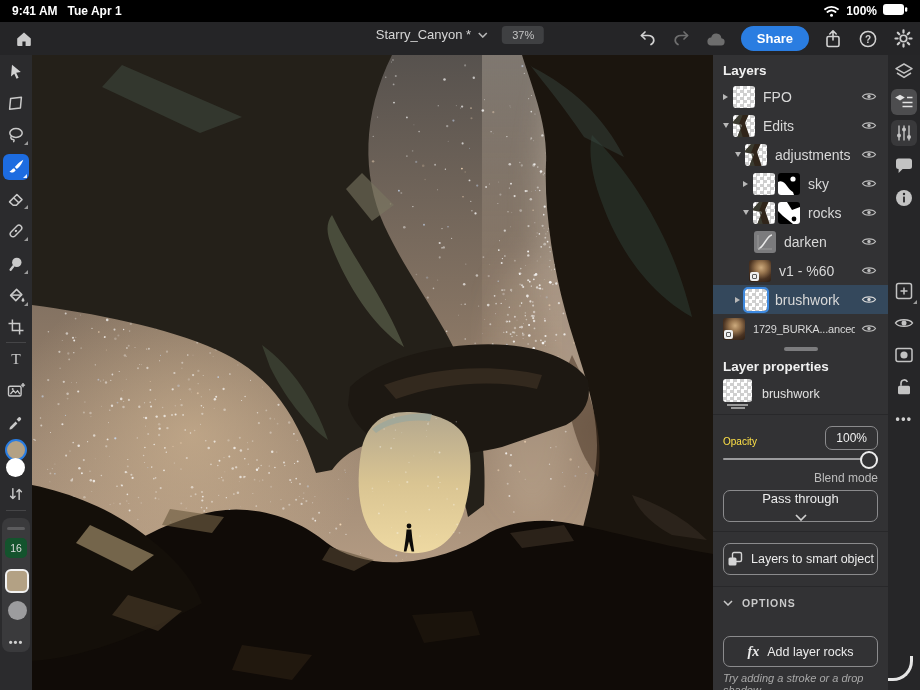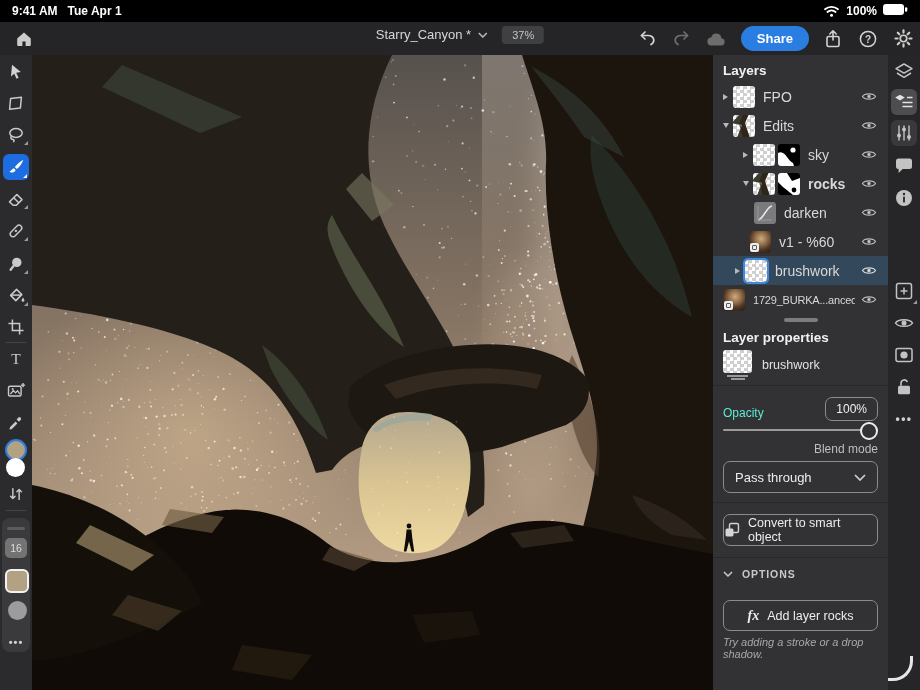--- a/index.html
+++ b/index.html
@@ -22,21 +22,21 @@
   
   #leftrail{left:0;top:55px;width:32px;height:635px;background:#2b2b2d;}
   .tool{position:absolute;left:0;width:32px;height:28px;display:flex;align-items:center;justify-content:center;}
   .tool .tri{position:absolute;right:4px;bottom:4px;width:0;height:0;border-left:4px solid transparent;border-bottom:4px solid #9a9a9a;}
   .tool.sel{left:3px;width:26px;height:26px;background:#1d6ce0;border-radius:6px;}
   .tool.sel .tri{border-bottom-color:#e8f0ff;right:2px;bottom:2px;}
   .raildiv{position:absolute;left:6px;width:20px;height:1px;background:#454547;}
   .chip{position:absolute;border-radius:50%;}
   #subpanel{position:absolute;left:2px;top:463px;width:28px;height:134px;background:#3a3a3c;border-radius:8px;}
   #subpanel .handle{position:absolute;left:5px;top:9px;width:18px;height:3px;border-radius:2px;background:#5c5c5e;}
-  #sizebox{position:absolute;left:3px;top:20px;width:22px;height:20px;background:#737373;border-radius:5px;
+  #sizebox{position:absolute;left:3px;top:20px;width:22px;height:20px;background:#14532d;border-radius:5px;
     display:flex;align-items:center;justify-content:center;font-size:10.5px;color:#dcdcdc;}
   #presetchip{position:absolute;left:3px;top:51px;width:20px;height:20px;border:2px solid #f2f2f2;border-radius:6px;
     background:#b3a184;}
   #opchip{position:absolute;left:6px;top:83px;width:19px;height:19px;border-radius:50%;background:#9c9c9e;}
   #railmore{position:absolute;left:0;top:118px;width:28px;text-align:center;color:#d0d0d0;font-size:11px;letter-spacing:1px;}
   
   #canvas{left:32px;top:55px;width:681px;height:635px;background:#0a0806;}
   
   #panel{left:713px;top:55px;width:175px;height:635px;background:#323234;box-sizing:border-box;padding:0 10px;overflow:hidden;}
   .ptitle{font-size:13.5px;font-weight:bold;color:#f0f0f0;height:17px;}
@@ -64,32 +64,32 @@
   #draghandle{margin:4px auto 0;width:34px;height:4px;border-radius:2px;background:#7c7c7e;}
   #props-title{margin-top:8px;height:16px;}
   #proprow{margin-top:4px;height:30px;display:flex;align-items:center;gap:10px;}
   .bigthumb{width:29px;height:23px;border-radius:3px;}
   .stackbars{width:29px;margin-top:2px;}
   .stackbars div{height:1.5px;background:#9a9a9a;margin:1.5px auto 0;}
   .pdiv{height:1px;background:#28282a;margin:5px -10px 0;}
   .sechdr{display:flex;align-items:center;gap:9px;height:18px;margin-top:6px;color:#c9c9c9;
     font-size:10.5px;font-weight:bold;letter-spacing:0.9px;}
   #opacityrow{margin-top:10px;height:26px;display:flex;align-items:center;justify-content:space-between;}
-  .flabel{font-size:12px;color:#5eead4;margin-top:7px;}
+  .flabel{font-size:10px;color:#fde047;margin-top:7px;}
   #opacityval{border:1px solid #8b8b8d;border-radius:7px;padding:4px 10px;font-size:12px;color:#f0f0f0;}
   #slider{position:relative;height:16px;margin-top:0;}
   #slider .track{position:absolute;left:0;right:0;top:7px;height:2px;background:#9b9b9d;border-radius:1px;}
   #slider .knob{position:absolute;right:0;top:0;width:14px;height:14px;border:2.5px solid #ededed;border-radius:50%;background:#323234;}
   #blendlabel{margin-top:4px;height:14px;font-size:12px;color:#bdbdbd;text-align:right;}
   .dd{margin-top:5px;height:30px;border:1px solid #8b8b8d;border-radius:7px;display:flex;align-items:center;
-    padding:0 11px;font-size:13px;color:#ececec;justify-content:space-between;}
+    padding:0 11px;font-size:13px;color:#ececec;justify-content:space-between;flex-direction:column;}
   .pbtn{height:30px;border:1px solid #8b8b8d;border-radius:7px;display:flex;align-items:center;justify-content:center;
     gap:8px;font-size:12.5px;color:#ececec;background:transparent;}
   #convertbtn{margin-top:11px;}
-  #fxbtn{margin-top:17px;height:29px;}
+  #fxbtn{margin-top:24px;height:29px;}
   .fxg{font-family:"Liberation Serif",serif;font-style:italic;font-size:14px;font-weight:bold;}
   #hint{margin-top:5px;font-style:italic;font-size:11px;color:#a8a8a8;}
   .mt9{margin-top:9px;}.mt11{margin-top:11px;}.mt7{margin-top:7px;}
   
   #rightrail{left:888px;top:55px;width:32px;height:635px;background:#262628;}
   .ricon{position:absolute;left:3px;width:26px;height:26px;display:flex;align-items:center;justify-content:center;border-radius:6px;}
   .ricon.on{background:#4d4d4f;}
   .ricon.soft{background:#39393b;}
   .ricon .tri{position:absolute;right:0px;bottom:0px;width:0;height:0;border-left:4px solid transparent;border-bottom:4px solid #9a9a9a;}
   #corner-arc{right:7px;bottom:9px;width:22px;height:22px;border-right:3px solid #e6e6e6;border-bottom:3px solid #e6e6e6;
@@ -1895,20 +1895,38 @@
           </svg>
         </span>
       <span class="lbl">Edits</span>
       <span class="eye">
           <svg width="16" height="11" viewBox="0 0 16 11">
             <path d="M1.5 5.5C3.5 2 12.5 2 14.5 5.5 12.5 9 3.5 9 1.5 5.5Z" stroke="#bcbcbc" stroke-width="1.2" fill="none"></path>
             <circle cx="8" cy="5.5" r="1.7" fill="#bcbcbc"></circle>
           </svg>
         </span>
     </div>
+    <div class="lrow" style="padding-left:22px;">
+      <span class="disc">
+          <span class="arr-d"></span>
+        </span>
+      <span class="thumb checker">
+          <svg class="tsvg" viewBox="0 0 22 22">
+            <path d="M-1 8 7 -1h9l-4 9 5 15H4l5-13Z" fill="#30251a"></path>
+            <path d="M-1 8 7 -1h3L6 9l4 14H4l5-13Z" fill="#3d4035" opacity=".85"></path>
+          </svg>
+        </span>
+      <span class="lbl">adjustments</span>
+      <span class="eye">
+          <svg width="16" height="11" viewBox="0 0 16 11">
+            <path d="M1.5 5.5C3.5 2 12.5 2 14.5 5.5 12.5 9 3.5 9 1.5 5.5Z" stroke="#bcbcbc" stroke-width="1.2" fill="none"></path>
+            <circle cx="8" cy="5.5" r="1.7" fill="#bcbcbc"></circle>
+          </svg>
+        </span>
+    </div>
     <div class="lrow" style="padding-left:30px;">
       <span class="disc">
           <span class="arr-r"></span>
         </span>
       <span class="dual">
         <span class="thumb checker"></span>
         <span class="thumb tmask">
             <svg class="tsvg" viewBox="0 0 22 22">
               <path d="M0 22V9c4-2 7 1 9 4s4 5 6 6l1 3Z" fill="#fff"></path>
               <circle cx="15" cy="6" r="2.6" fill="#fff"></circle>
@@ -1916,21 +1934,21 @@
           </span>
       </span>
       <span class="lbl">sky</span>
       <span class="eye">
           <svg width="16" height="11" viewBox="0 0 16 11">
             <path d="M1.5 5.5C3.5 2 12.5 2 14.5 5.5 12.5 9 3.5 9 1.5 5.5Z" stroke="#bcbcbc" stroke-width="1.2" fill="none"></path>
             <circle cx="8" cy="5.5" r="1.7" fill="#bcbcbc"></circle>
           </svg>
         </span>
     </div>
-    <div class="lrow" style="padding-left:30px;font-weight:bold;">
+    <div class="lrow" style="padding-left:30px;">
       <span class="disc">
           <span class="arr-d"></span>
         </span>
       <span class="dual">
         <span class="thumb checker">
             <svg class="tsvg" viewBox="0 0 22 22">
               <path d="M-1 8 7 -1h9l-4 9 5 15H4l5-13Z" fill="#30251a"></path>
               <path d="M-1 8 7 -1h3L6 9l4 14H4l5-13Z" fill="#3d4035" opacity=".85"></path>
             </svg>
           </span>
@@ -2040,21 +2058,21 @@
       </svg>
   </div>
 
   <div class="pdiv mt9"></div>
 
   <div class="pbtn" id="convertbtn">
     <svg width="16" height="16" viewBox="0 0 16 16">
         <rect x="5.5" y="1.5" width="9" height="9" rx="1.5" stroke="#d5d5d5" stroke-width="1.4" fill="none"></rect>
         <rect x="1.5" y="6.5" width="8" height="8" rx="1.5" fill="#d5d5d5"></rect>
       </svg>
-    <span>Convert to smart object</span>
+    <span>Layers to smart object</span>
   </div>
 
   <div class="pdiv mt11"></div>
 
   <div class="sechdr mt7">
     <svg width="10" height="6" viewBox="0 0 10 6">
         <path d="M1 1l4 4 4-4" stroke="#c9c9c9" stroke-width="1.5" fill="none"></path>
       </svg>
     <span>OPTIONS</span>
   </div>

